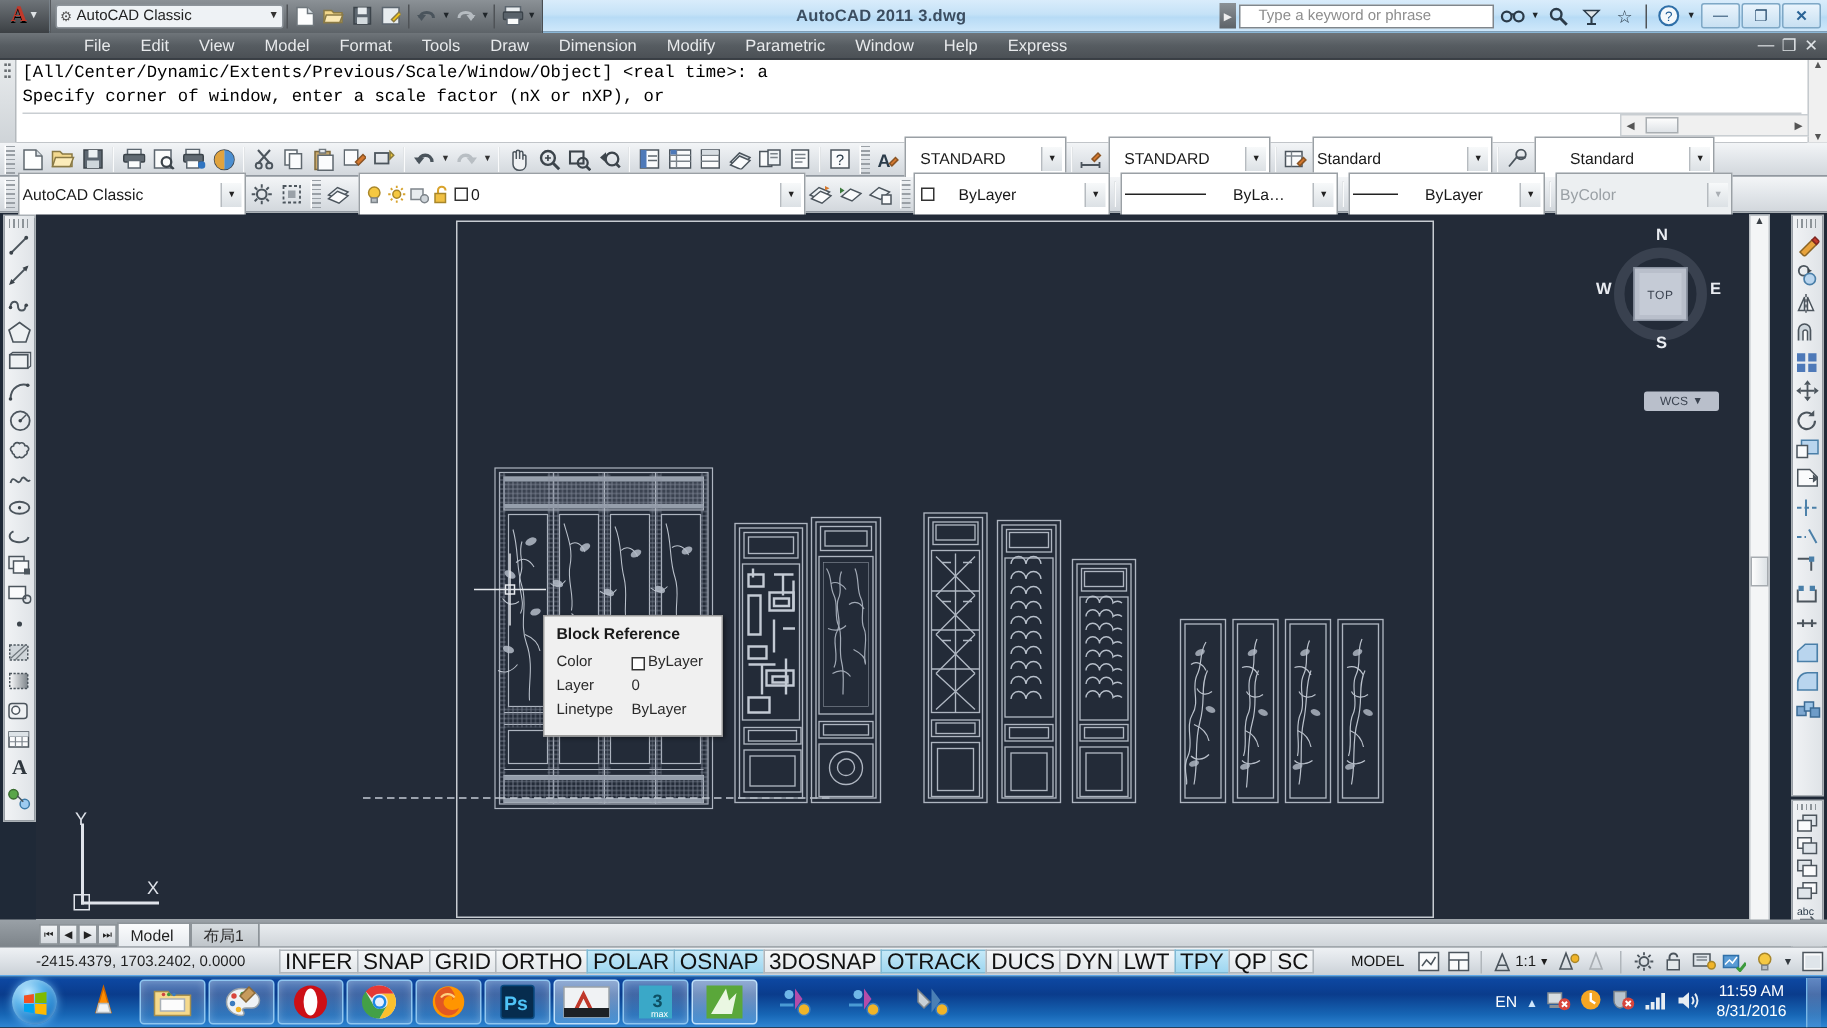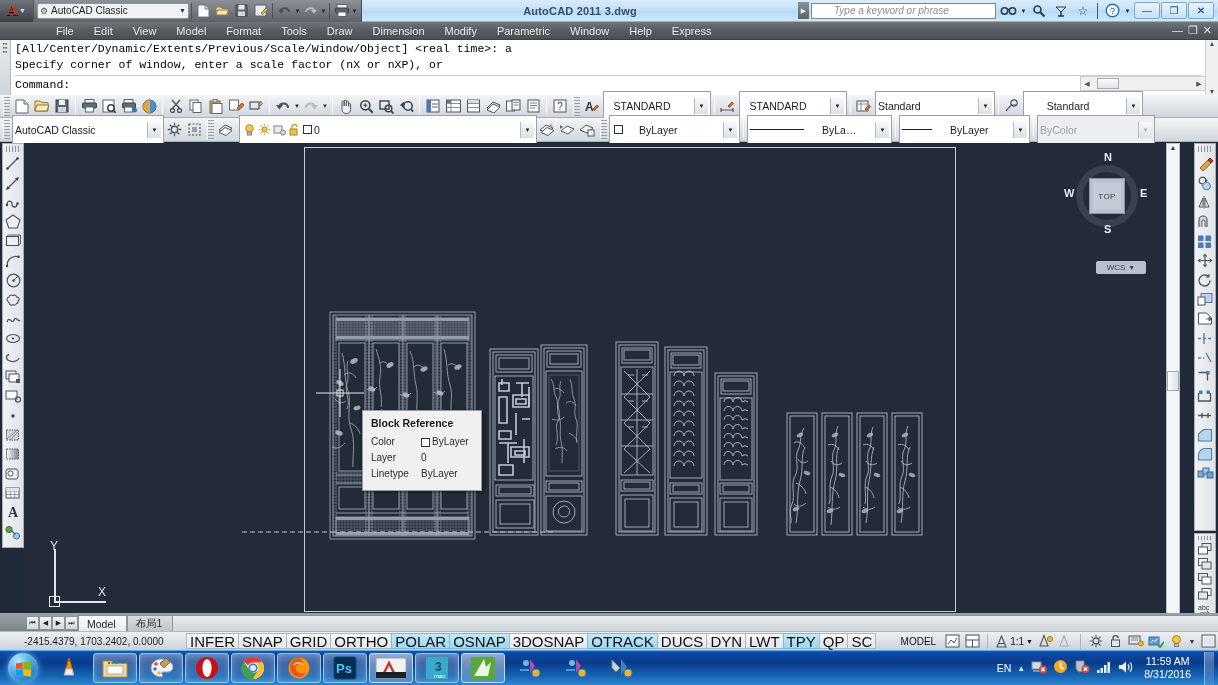--- a/index.html
+++ b/index.html
@@ -52,22 +52,22 @@
   .title-text {
     flex: 1; text-align: center; font-size: 11px; color: #3b4d60;
     letter-spacing: .2px; font-weight: bold;
   }
   .infocenter {
     display:flex; align-items:center; height:20px; gap:2px; padding-right:3px;
   }
   .ic-arrow { width:11px; height:17px; background: linear-gradient(180deg,#8b9196,#5d6368);
     color:#eee; font-size:7px; display:flex;align-items:center;justify-content:center;}
   .searchbox {
-    width: 185px; height: 16px; background: #fff; border:1px solid #7f868c;
-    font-size: 10px; color:#8d8d8d; font-style: italic; padding: 0 22px;
+    width: 170px; height: 16px; background: #fff; border:1px solid #7f868c;
+    font-size: 10px; color:#8d8d8d; padding: 0 12px;
     display:flex; align-items:center;
   }
   .ic-btn { width:20px; height:18px; display:flex;align-items:center;justify-content:center;
     font-size:12px; color:#2c3b49; }
   .wbtns { display:flex; align-items:center; gap:1px; padding-right:4px;}
   .wbtn {
     width: 26px; height: 17px; border:1px solid #7fa8c6; border-radius:2px;
     background: linear-gradient(180deg,#eaf4fc,#c8e0f2);
     display:flex; align-items:center; justify-content:center;
     font-size: 10px; color:#2b4f70;
@@ -429,21 +429,20 @@
 </div>
 
 <div class="cmdwrap">
   <div class="cmd-grip">
     <span class="dots">▪▪<br>▪▪<br>▪▪</span>
   </div>
   <div class="cmd-text">
     <div class="cmd-hist">[All/Center/Dynamic/Extents/Previous/Scale/Window/Object] &lt;real time&gt;: a</div>
     <div class="cmd-hist">Specify corner of window, enter a scale factor (nX or nXP), or</div>
     <div class="cmd-divider"></div>
-    <div>Command:</div>
   </div>
   <div class="cmd-scroll">
     <span class="ar">▲</span>
     <span class="ar">▼</span>
   </div>
 </div>
 <div class="cmd-hbar">
   <span class="ar">◀</span>
   <div class="thumb"></div>
   <span class="ar" style="margin-left:auto">▶</span>

